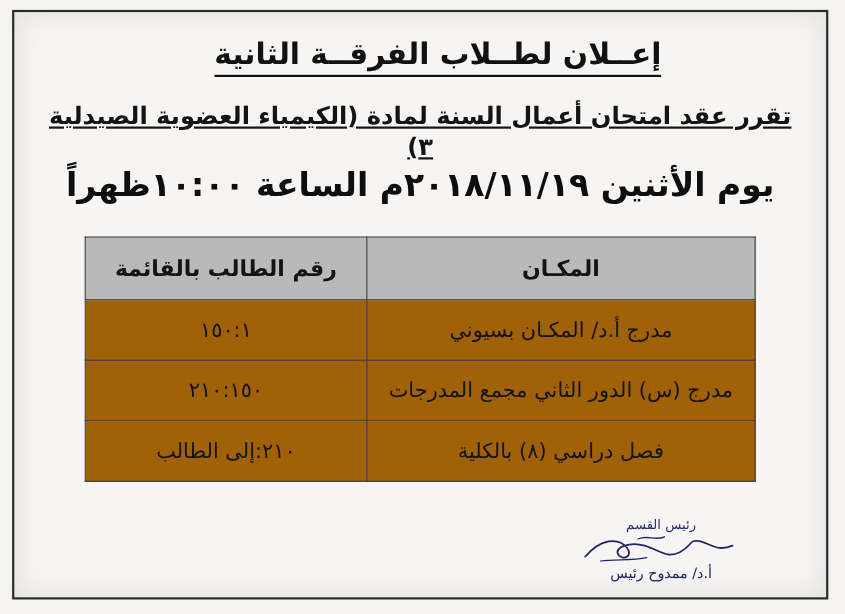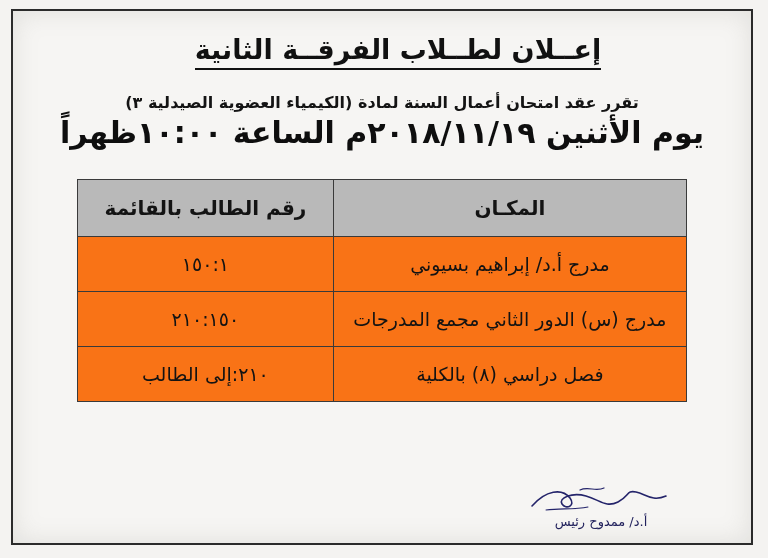--- a/index.html
+++ b/index.html
@@ -53,24 +53,25 @@
   }
   .title span.u {
     border-bottom: 2px solid #111;
     padding-bottom: 3px;
     margin-left: 32px;
   }
   .subtitle {
     text-align: center;
     font-family: "DejaVu Sans", sans-serif;
     font-weight: bold;
-    font-size: 16px;
+    font-size: 22px;
     color: #141414;
     margin-top: 26px;
     line-height: 1.3;
+    text-decoration: underline;
   }
   .dateline {
     text-align: center;
     font-family: "DejaVu Sans", sans-serif;
     font-weight: bold;
     font-size: 30px;
     color: #0e0e0e;
     line-height: 1.25;
   }
   table.exam {
@@ -90,21 +91,21 @@
     padding: 16px 8px;
     box-sizing: border-box;
   }
   table.exam th {
     background: #b9b9b9;
     font-weight: bold;
     font-size: 20px;
     height: 52px;
   }
   table.exam td {
-    background: #f97316;
+    background: #a16207;
   }
   .col-place { width: 58%; }
   .col-num { width: 42%; }
 
   .sign-area {
     position: absolute;
     right: 30px;
     bottom: 14px;
     width: 240px;
     text-align: center;
@@ -151,35 +152,36 @@
 
       <table class="exam">
         <thead>
           <tr>
             <th class="col-place">المكـان</th>
             <th class="col-num">رقم الطالب بالقائمة</th>
           </tr>
         </thead>
         <tbody>
           <tr>
-            <td>مدرج أ.د/ إبراهيم بسيوني</td>
+            <td>مدرج أ.د/ المكـان بسيوني</td>
             <td>١٥٠:١</td>
           </tr>
           <tr>
             <td>مدرج (س) الدور الثاني مجمع المدرجات</td>
             <td>٢١٠:١٥٠</td>
           </tr>
           <tr>
             <td>فصل دراسي (٨) بالكلية</td>
             <td>٢١٠:إلى الطالب</td>
           </tr>
         </tbody>
       </table>
 
       <div class="sign-area">
+        <div class="sign-title">رئيس القسم</div>
         <div class="sign-scribble">
           <svg width="150" height="26" viewBox="0 0 150 26" fill="none" xmlns="http://www.w3.org/2000/svg">
             <path d="M6 20 C20 4, 36 2, 44 12 C50 20, 40 24, 36 18 C32 12, 46 6, 60 10 C74 14, 80 22, 92 16 C104 10, 100 4, 110 6 C120 8, 126 16, 140 10" stroke="#24246a" stroke-width="1.6" stroke-linecap="round" fill="none"></path>
             <path d="M54 4 C62 0, 70 6, 78 2" stroke="#24246a" stroke-width="1.2" stroke-linecap="round" fill="none"></path>
             <path d="M20 24 C34 22, 48 24, 62 21" stroke="#24246a" stroke-width="1.1" stroke-linecap="round" fill="none"></path>
           </svg>
         </div>
         <div class="sign-name">أ.د/ ممدوح رئيس</div>
       </div>
 

